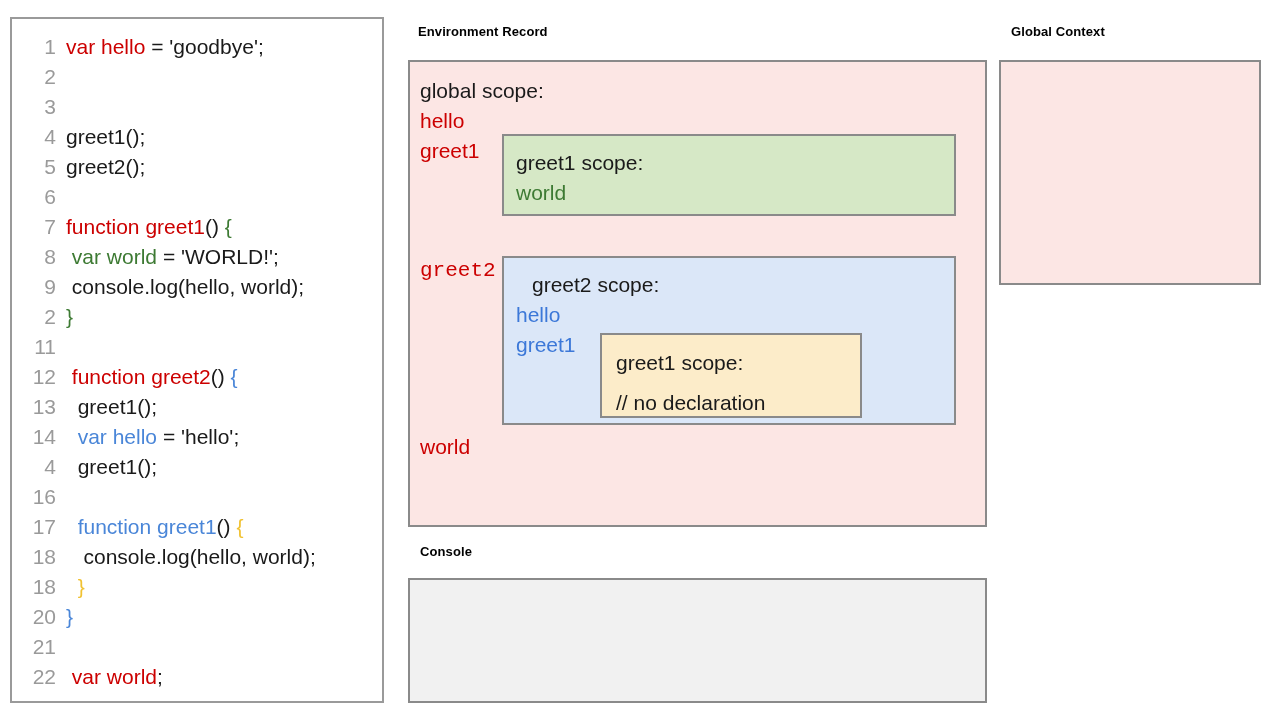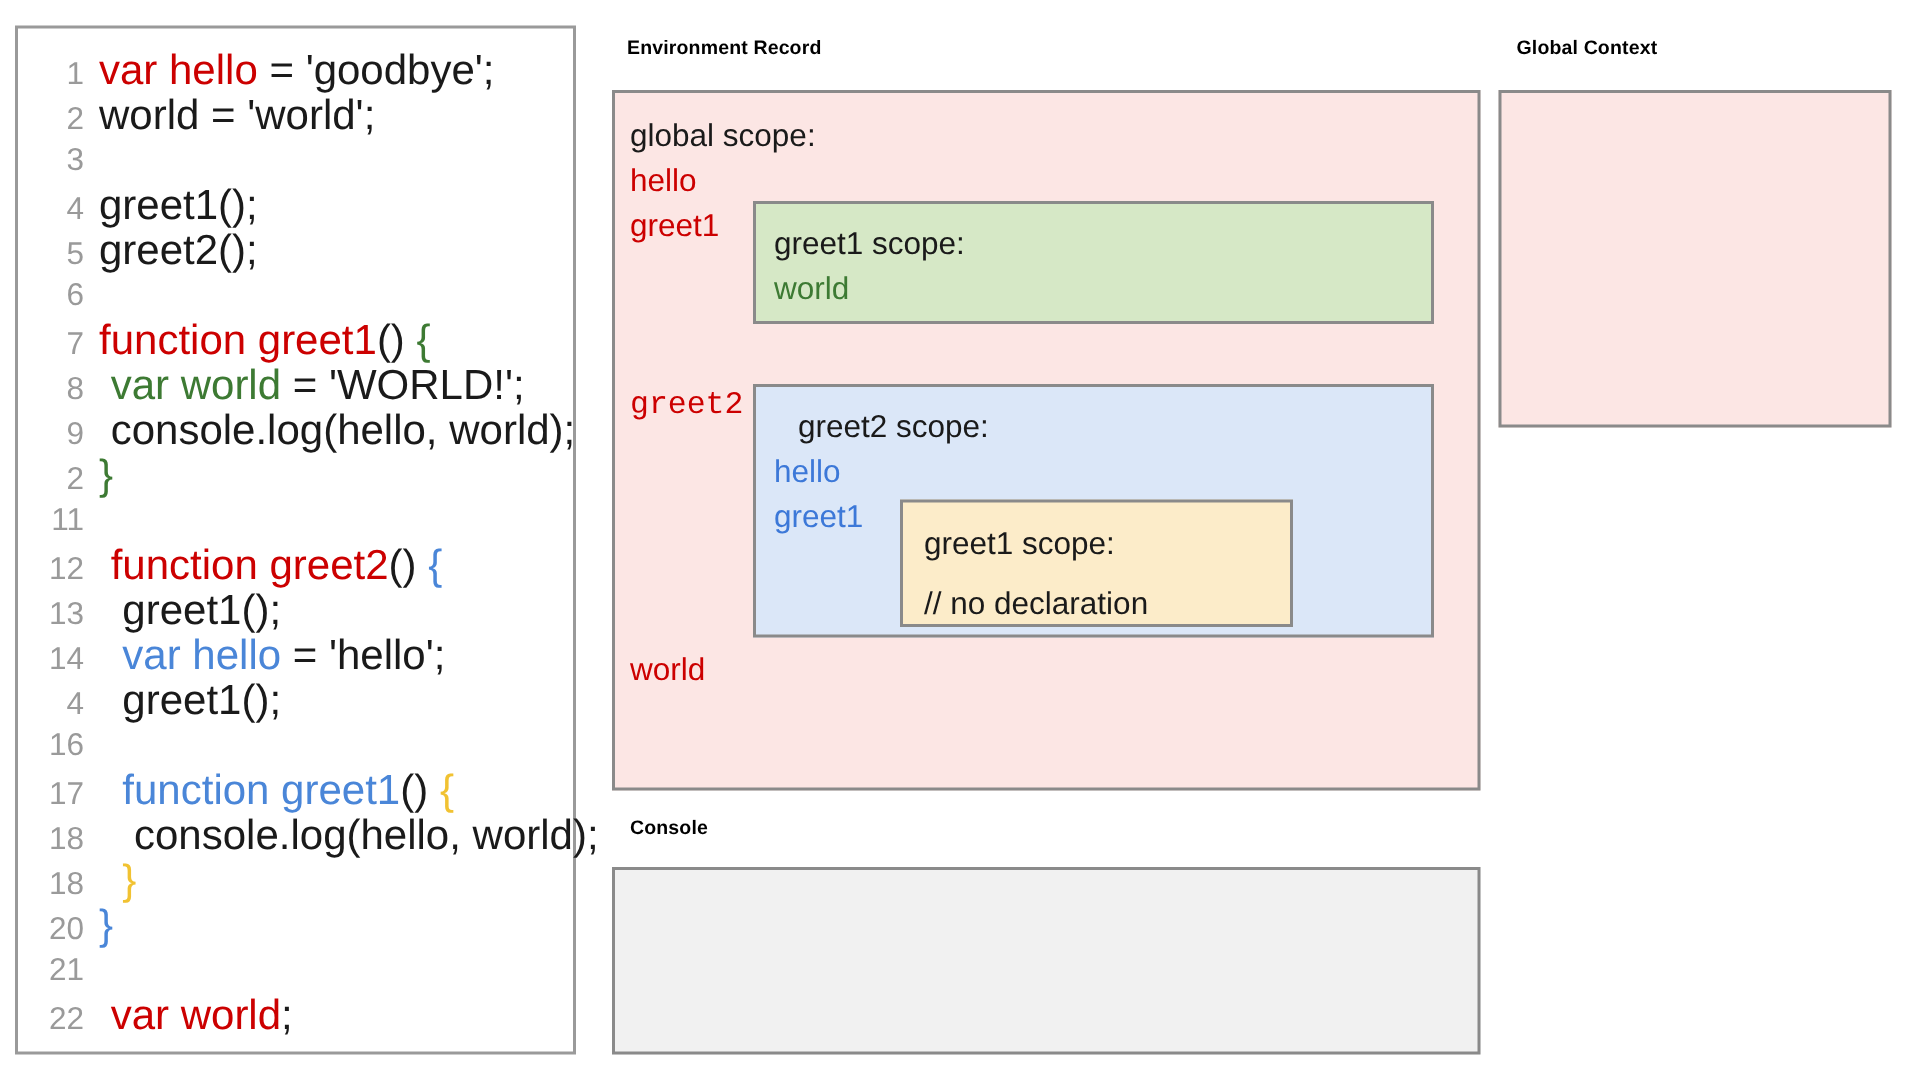--- a/index.html
+++ b/index.html
@@ -45,21 +45,21 @@
     text-align: right;
     color: #9a9a9a;
     font-size: 21px;
     flex: 0 0 44px;
     padding-right: 0;
   }
   .code-text {
     padding-left: 10px;
     white-space: pre;
     color: #1a1a1a;
-    font-size: 28px;
+    font-size: 21px;
   }
   .tok-red    { color: #cc0000; }
   .tok-green  { color: #3d7a33; }
   .tok-blue   { color: #4a86d8; }
   .tok-yellow { color: #f1c232; }
   .tok-plain  { color: #1a1a1a; }
 
   
   .section-title {
     position: absolute;
@@ -151,21 +151,21 @@
   
   #g1i-head  { left: 616px; top: 348px; }
   #g1i-note  { left: 616px; top: 388px; }
 </style>
 </head>
 <body>
 
 <div id="code-panel">
   <div id="code-lines">
       <div class="code-line"><span class="ln">1</span><span class="code-text"><span class="tok-red">var hello</span><span class="tok-plain"> = 'goodbye';</span></span></div>
-      <div class="code-line"><span class="ln">2</span><span class="code-text"><span class="tok-plain">world = 'world';</span></span></div>
+      <div class="code-line"><span class="ln">2</span></div>
       <div class="code-line"><span class="ln">3</span><span class="code-text"><span class="tok-plain"></span></span></div>
       <div class="code-line"><span class="ln">4</span><span class="code-text"><span class="tok-plain">greet1();</span></span></div>
       <div class="code-line"><span class="ln">5</span><span class="code-text"><span class="tok-plain">greet2();</span></span></div>
       <div class="code-line"><span class="ln">6</span><span class="code-text"><span class="tok-plain"></span></span></div>
       <div class="code-line"><span class="ln">7</span><span class="code-text"><span class="tok-red">function greet1</span><span class="tok-plain">() </span><span class="tok-green">{</span></span></div>
       <div class="code-line"><span class="ln">8</span><span class="code-text"><span class="tok-plain"> </span><span class="tok-green">var world</span><span class="tok-plain"> = 'WORLD!';</span></span></div>
       <div class="code-line"><span class="ln">9</span><span class="code-text"><span class="tok-plain"> console.log(hello, world);</span></span></div>
       <div class="code-line"><span class="ln">2</span><span class="code-text"><span class="tok-green">}</span></span></div>
       <div class="code-line"><span class="ln">11</span><span class="code-text"><span class="tok-plain"></span></span></div>
       <div class="code-line"><span class="ln">12</span><span class="code-text"><span class="tok-plain"> </span><span class="tok-red">function greet2</span><span class="tok-plain">() </span><span class="tok-blue">{</span></span></div>

